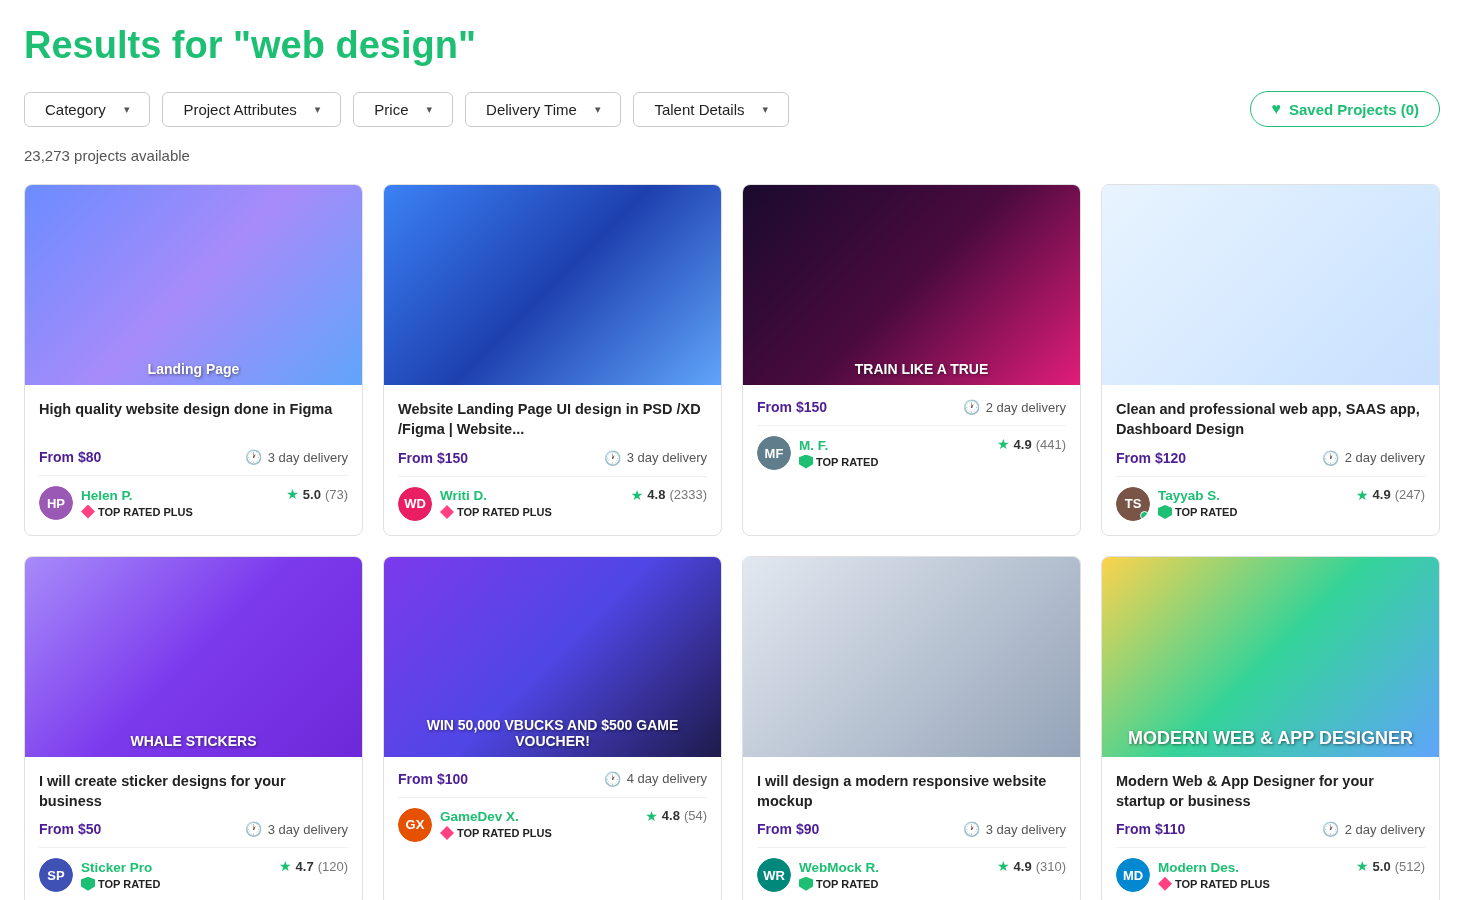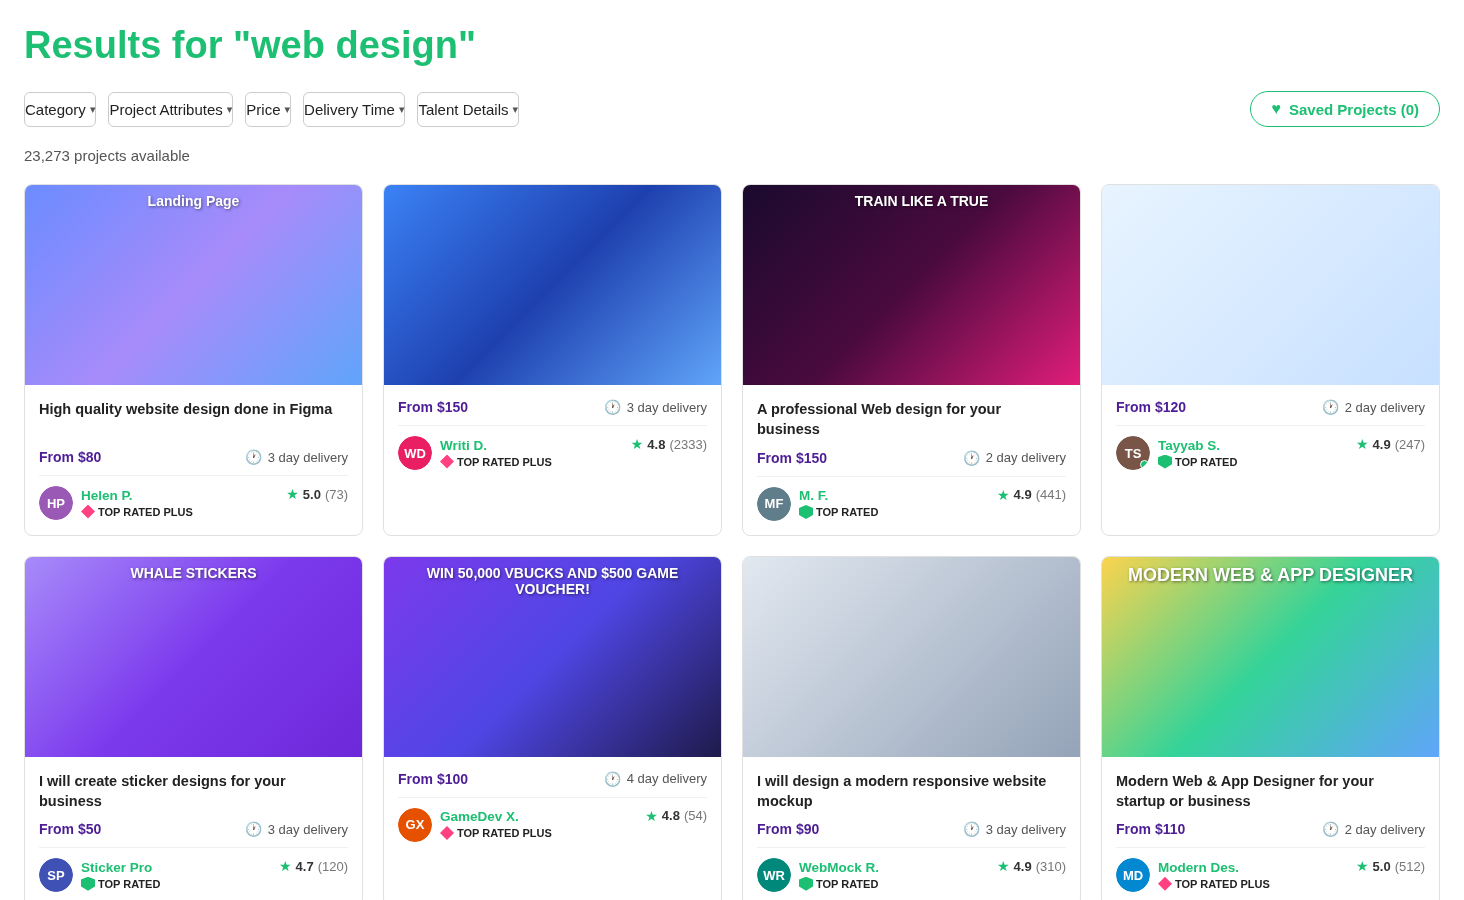--- a/index.html
+++ b/index.html
@@ -16,24 +16,24 @@
       display: flex;
       align-items: center;
       gap: 12px;
       margin-bottom: 20px;
       flex-wrap: wrap;
     }
 
     .filter-btn {
       display: flex;
       align-items: center;
-      gap: 4px;
+      gap: 18px;
       border: 1.5px solid #ccc;
       border-radius: 6px;
-      padding: 8px 0;
+      padding: 8px 20px;
       background: #fff;
       font-size: 15px;
       font-weight: 500;
       cursor: pointer;
       color: #222;
       white-space: nowrap;
     }
 
     .chevron-icon { font-size: 11px; color: #555; }
 
@@ -70,21 +70,21 @@
       border-radius: 8px;
       overflow: hidden;
       background: #fff;
       transition: box-shadow 0.2s;
     }
 
     .card-img-placeholder {
       width: 100%;
       height: 200px;
       display: flex;
-      align-items: flex-start;
+      align-items: flex-end;
       justify-content: center;
       font-size: 13px;
       color: #fff;
       font-weight: 600;
       text-align: center;
       padding: 8px;
     }
 
     .card-body { padding: 14px; }
 
@@ -292,20 +292,21 @@
           <span class="rating-count">(73)</span>
         </div>
       </div>
     </div>
   </div>
     <div class="project-card">
     <div class="card-img-placeholder img-ui">
       <span style="text-shadow:1px 1px 3px rgba(0,0,0,0.5); font-size:14px;"></span>
     </div>
     <div class="card-body">
+      <div class="card-title">Website Landing Page UI design in PSD /XD /Figma | Website...</div>
       <div class="card-pricing">
         <div class="card-price">
           <span class="from-label">From </span><span>$150</span>
         </div>
         <div class="card-delivery">
           <span class="clock-icon">🕐</span>
           <span>3 day delivery</span>
         </div>
       </div>
       <hr class="card-divider">
@@ -329,21 +330,20 @@
           <span class="rating-count">(2333)</span>
         </div>
       </div>
     </div>
   </div>
     <div class="project-card">
     <div class="card-img-placeholder img-dark">
       <span style="text-shadow:1px 1px 3px rgba(0,0,0,0.5); font-size:14px;">TRAIN LIKE A TRUE</span>
     </div>
     <div class="card-body">
-      <div class="card-title">A professional Web design for your business</div>
       <div class="card-pricing">
         <div class="card-price">
           <span class="from-label">From </span><span>$150</span>
         </div>
         <div class="card-delivery">
           <span class="clock-icon">🕐</span>
           <span>2 day delivery</span>
         </div>
       </div>
       <hr class="card-divider">
@@ -367,20 +367,21 @@
           <span class="rating-count">(441)</span>
         </div>
       </div>
     </div>
   </div>
     <div class="project-card">
     <div class="card-img-placeholder img-dashboard">
       <span style="text-shadow:1px 1px 3px rgba(0,0,0,0.5); font-size:14px;"></span>
     </div>
     <div class="card-body">
+      <div class="card-title">Clean and professional web app, SAAS app, Dashboard Design</div>
       <div class="card-pricing">
         <div class="card-price">
           <span class="from-label">From </span><span>$120</span>
         </div>
         <div class="card-delivery">
           <span class="clock-icon">🕐</span>
           <span>2 day delivery</span>
         </div>
       </div>
       <hr class="card-divider">

